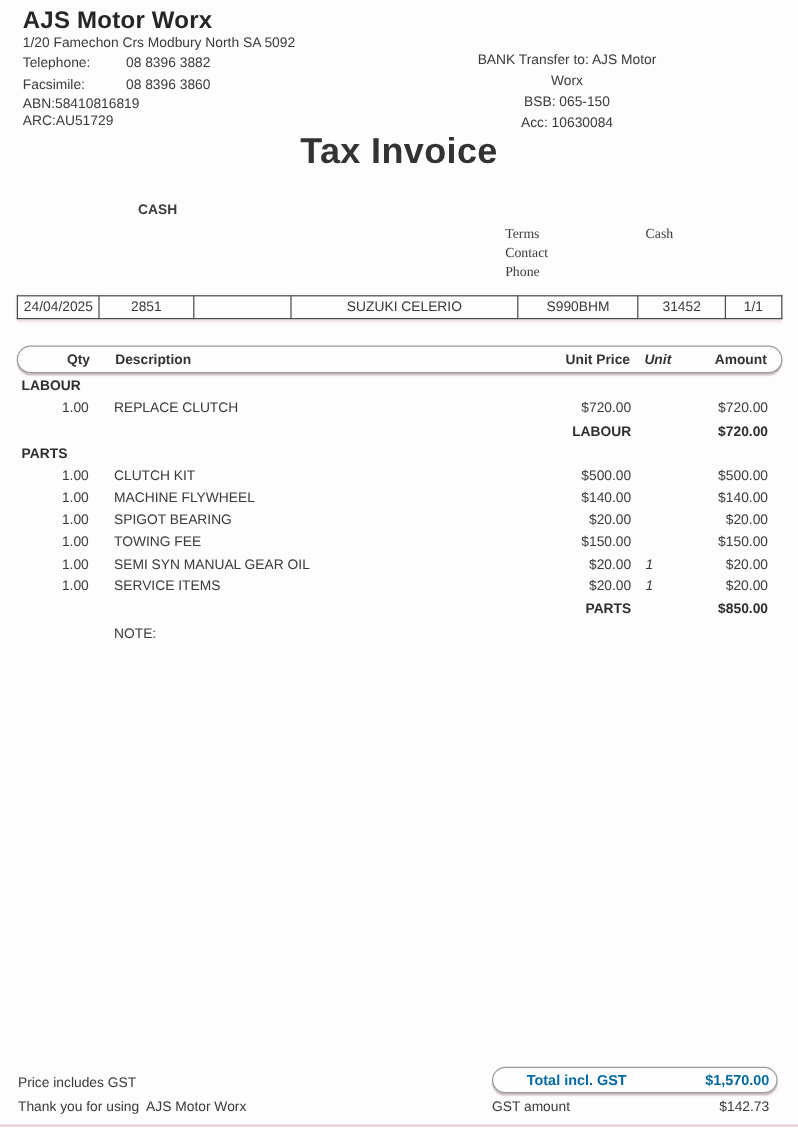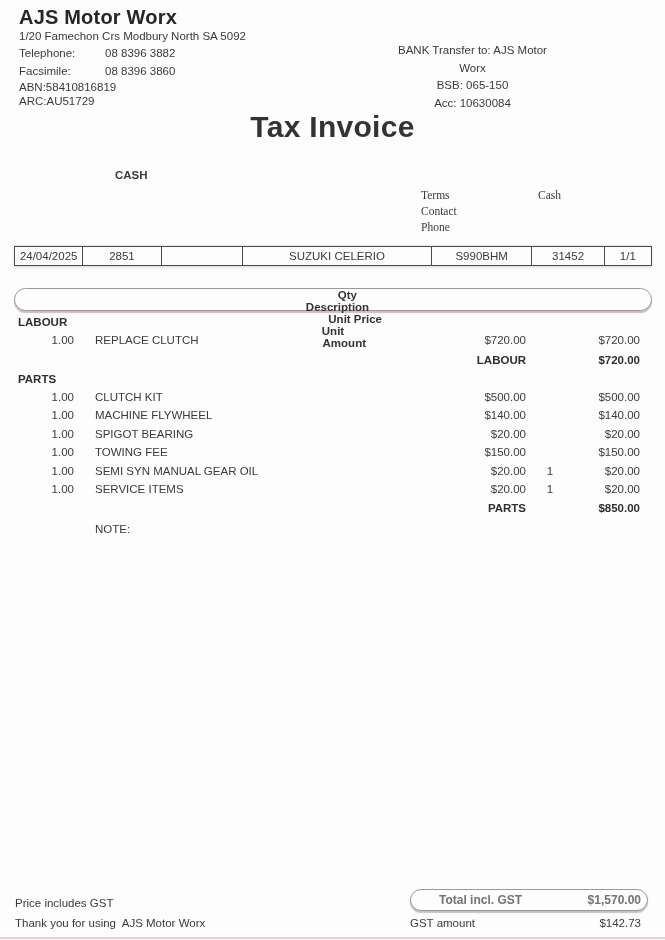--- a/index.html
+++ b/index.html
@@ -37,45 +37,45 @@
                 box-shadow:0 2px 2px rgba(205,165,190,.35), 0 -1px 1px rgba(205,165,190,.25); }
   .info-table th, .info-table td { border:1.5px solid #4a4a4a; text-align:center;
                 padding:0; height:18px; font-size:11.5px; overflow:hidden; white-space:nowrap; }
   .info-table th { font-weight:bold; color:#333; }
 
   
   .pill-header { position:absolute; left:14px; top:288px; width:638px; height:23px;
                  box-sizing:border-box; border:1px solid #9a9a9a; border-radius:12px;
                  box-shadow:0 2px 1px rgba(160,125,150,.5);
                  display:flex; align-items:center; font-weight:bold; color:#333;
-                 padding-right:12px; background:#fdfdfd;flex-direction:column; }
+                 padding-right:12px; background:#fdfdfd; }
 
   
   .c-qty  { width:60px;  text-align:right; flex:none; }
   .c-desc { flex:1; padding-left:21px; text-align:left; white-space:nowrap; }
   .c-up   { width:110px; text-align:right; flex:none; }
-  .c-unit { width:36px;  text-align:center; padding-left:12px; box-sizing:border-box; flex:none; white-space:nowrap; }
+  .c-unit { width:36px;  text-align:left; padding-left:12px; box-sizing:border-box; flex:none; white-space:nowrap;font-style:italic; }
   .c-amt  { width:78px;  text-align:right; flex:none; }
 
   
   .items { position:absolute; left:14px; top:314px; width:626px; }
   .sec-hdr { font-weight:bold; color:#2e2e2e; line-height:17px; padding-left:4px; }
   .i-row { display:flex; line-height:18.5px; }
   .i-row.subtotal-labour { line-height:21px; }
   .i-row.subtotal-parts  { line-height:19px; }
   .i-row.subtotal .c-up, .i-row.subtotal .c-amt { font-weight:bold; color:#2e2e2e; }
   .note-row { line-height:17px; margin-top:3px; padding-left:81px; }
 
   
   .footer-left { position:absolute; left:15px; top:893px; line-height:20px; }
   .pre-space { white-space:pre; }
   .total-pill { position:absolute; left:410px; top:889px; width:238px; height:22px;
                 box-sizing:border-box; border:1px solid #9a9a9a; border-radius:11px;
                 box-shadow:0 2px 1px rgba(160,125,150,.5);
-                display:flex; align-items:center; font-weight:bold; font-size:12px; color:#737373;
+                display:flex; align-items:center; font-weight:bold; font-size:12px; color:#0369a1;
                 background:#fdfdfd; }
   .total-pill .t-label { padding-left:28px; }
   .total-pill .t-value { flex:1; text-align:right; padding-right:6px; }
   .gst-row { position:absolute; left:410px; top:917px; width:238px; display:flex; }
   .gst-row .g-label { }
   .gst-row .g-value { flex:1; text-align:right; padding-right:7px; }
 
   .scan-line { position:absolute; left:0; right:0; bottom:1px; height:2px;
                background:rgba(215,170,190,.55); }
 </style>

